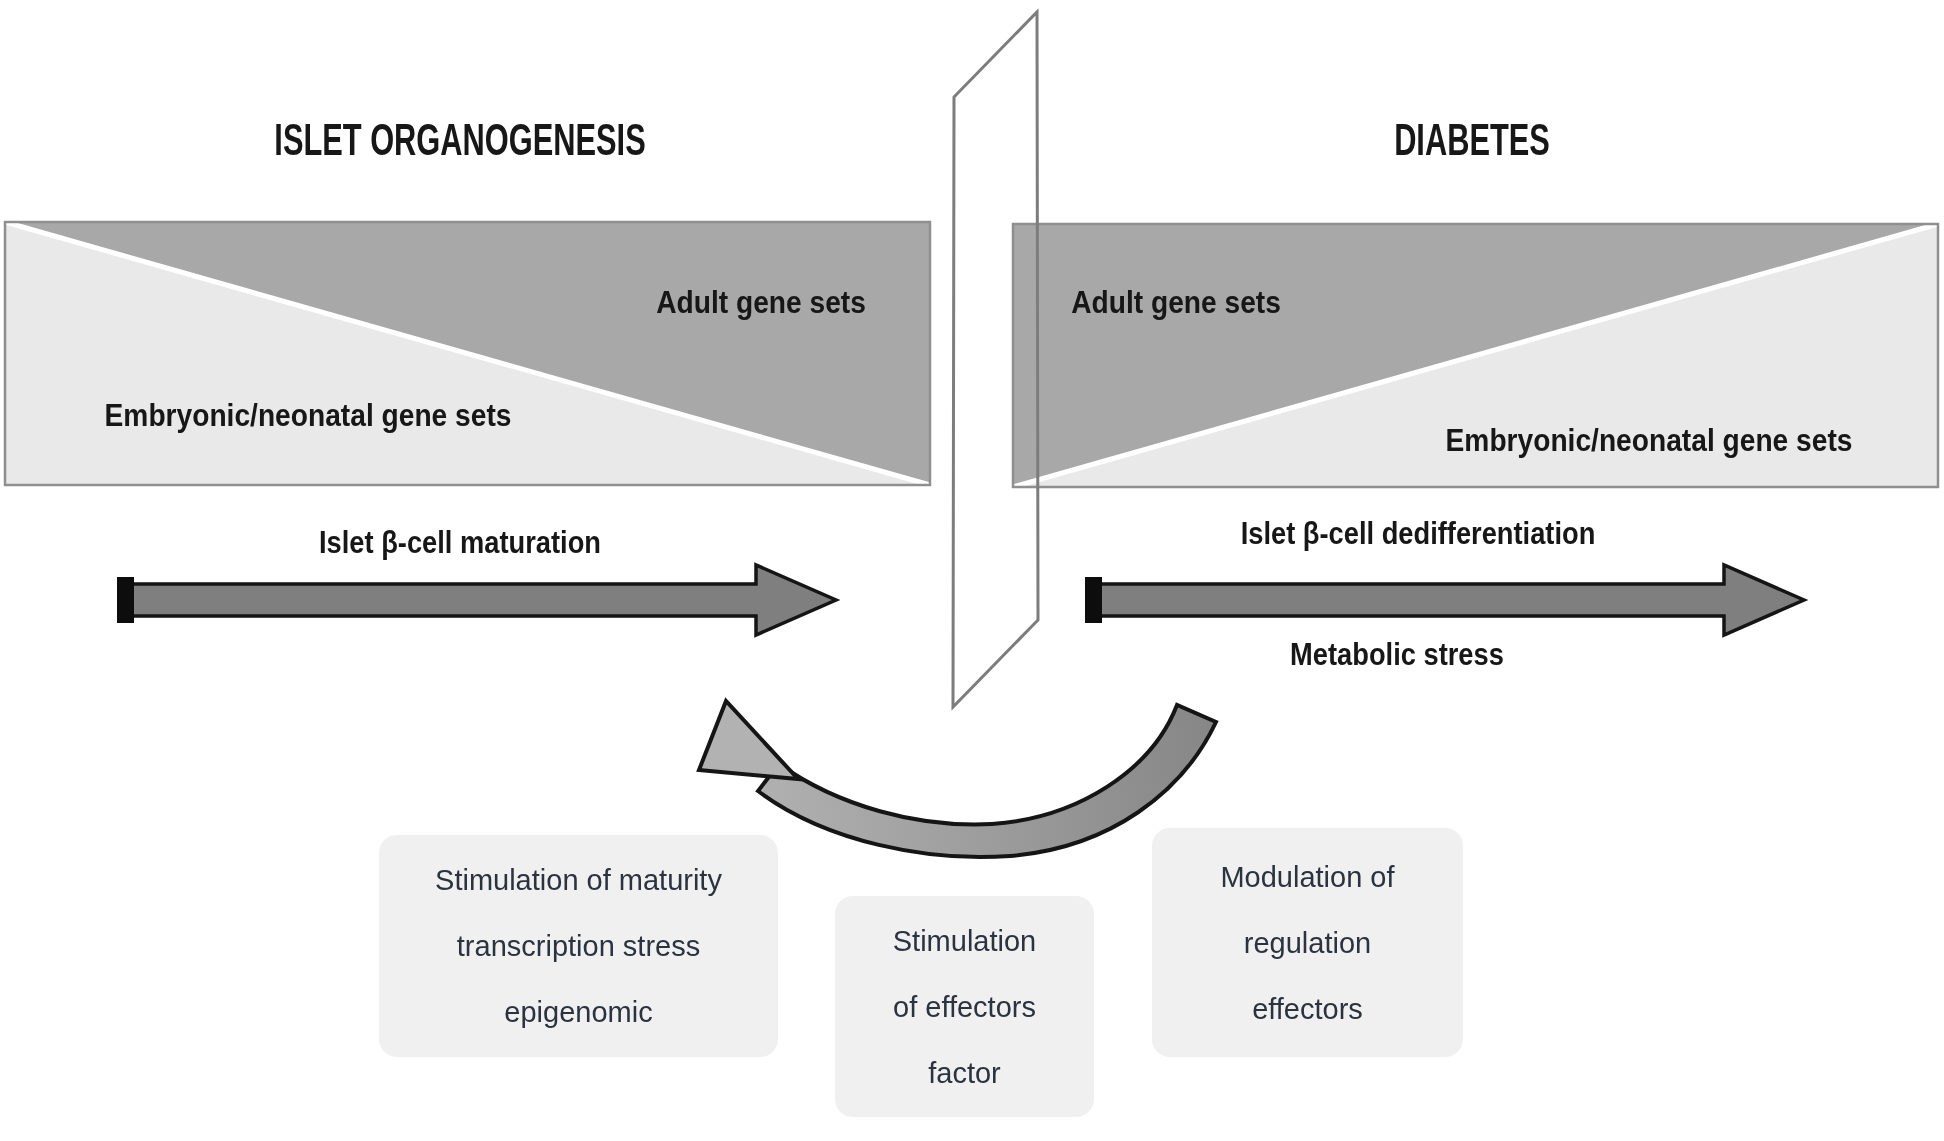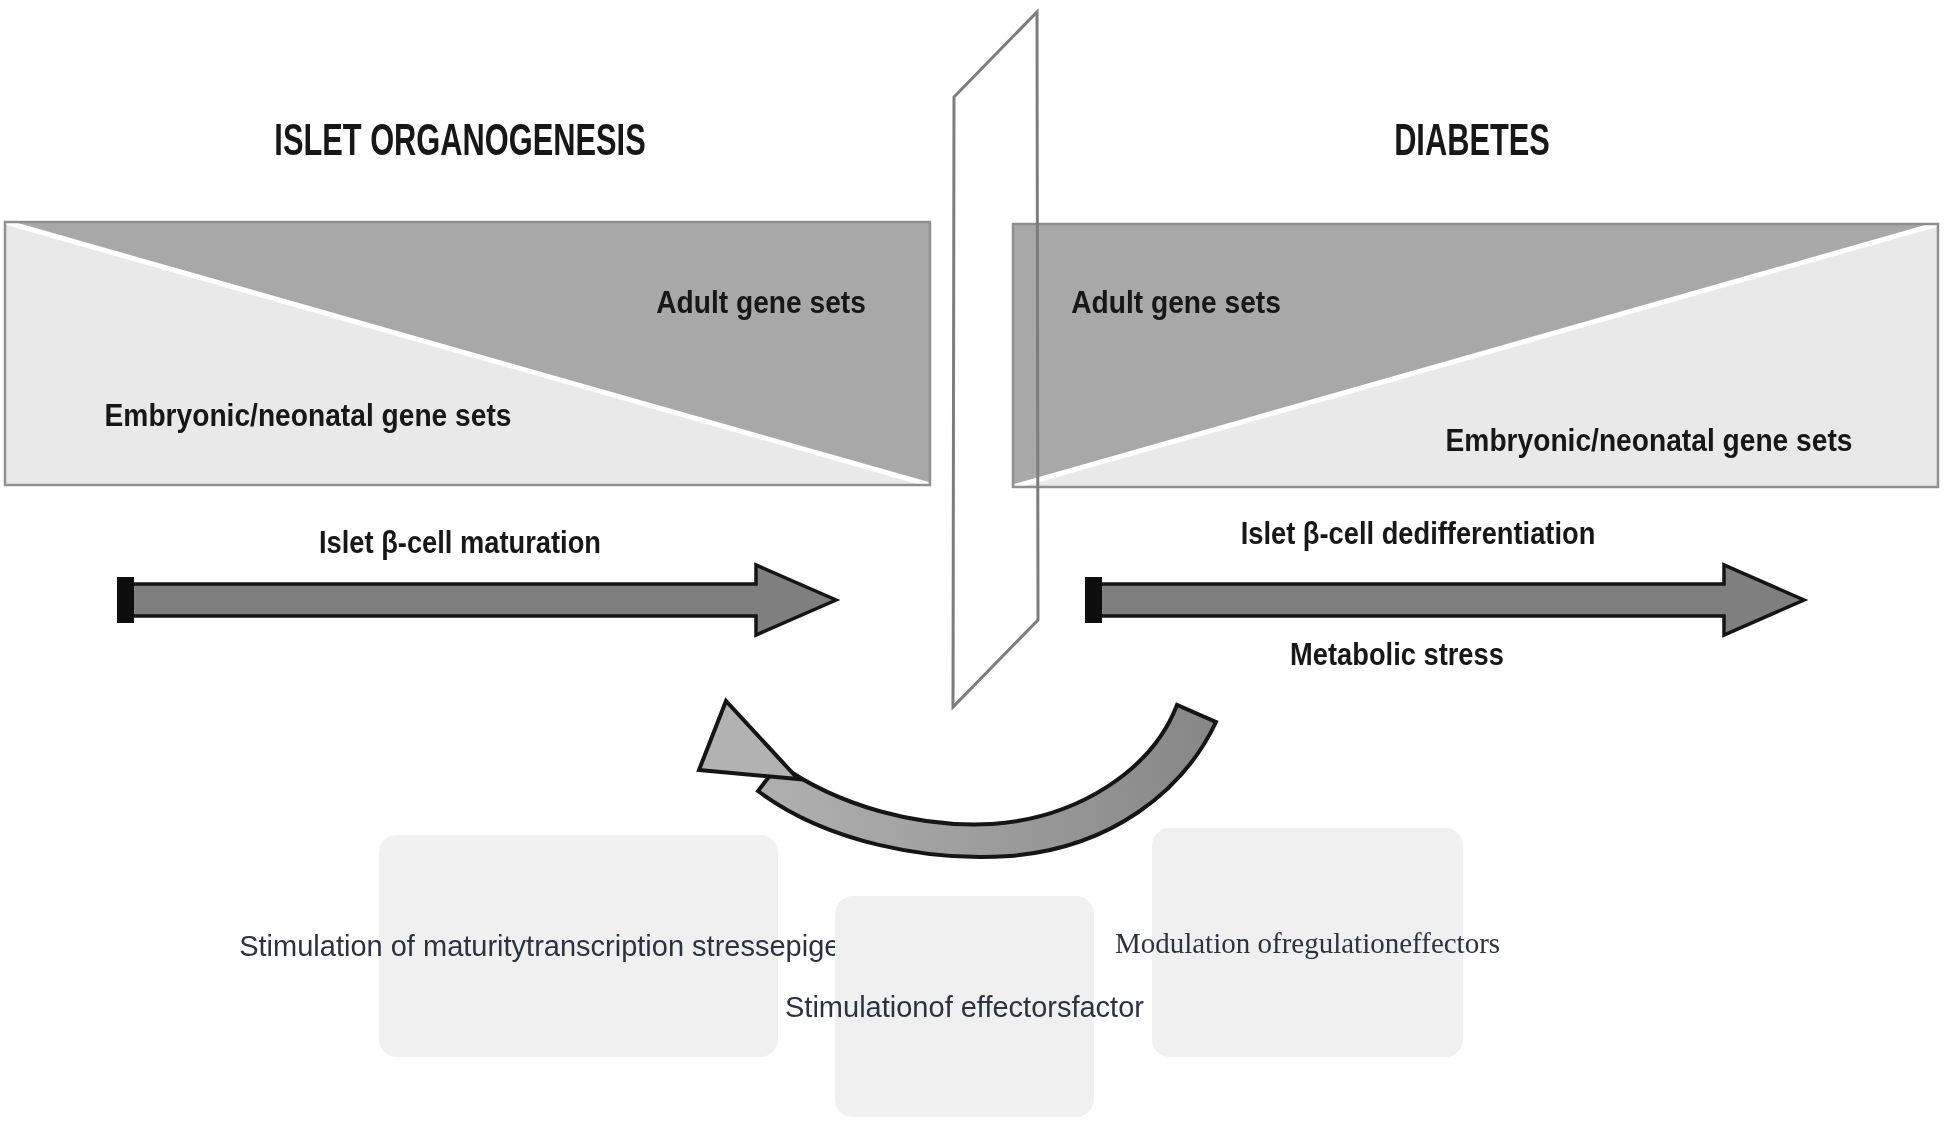--- a/index.html
+++ b/index.html
@@ -19,20 +19,21 @@
     transform:translate(-50%,-50%) scaleX(0.88);
   }
   .title{font-size:44px;transform:translate(-50%,-50%) scaleX(0.70);letter-spacing:0px;}
   .gene-lbl{font-size:32px;}
   .arrow-lbl{font-size:31px;}
   .callout{
     position:absolute;
     background:#f0f0f0;
     border-radius:18px;
     display:flex;
+    flex-direction:column;
     align-items:center;
     justify-content:center;
     text-align:center;
     color:#2b3340;
     font-size:29px;
     font-weight:400;
     line-height:66px;
   }
   .callout div{white-space:nowrap;}
 </style>
@@ -104,19 +105,19 @@
     <div>transcription stress</div>
     <div>epigenomic</div>
   </div>
 
   <div class="callout" style="left:835px;top:896px;width:259px;height:221px;">
     <div>Stimulation</div>
     <div>of effectors</div>
     <div>factor</div>
   </div>
 
-  <div class="callout" style="left:1152px;top:828px;width:311px;height:229px;font-family:Liberation Serif, serif;">
+  <div class="callout" style="left:1152px;top:828px;width:311px;height:229px;">
     <div>Modulation of</div>
     <div>regulation</div>
     <div>effectors</div>
   </div>
 
 </div>
 
 </body></html>

